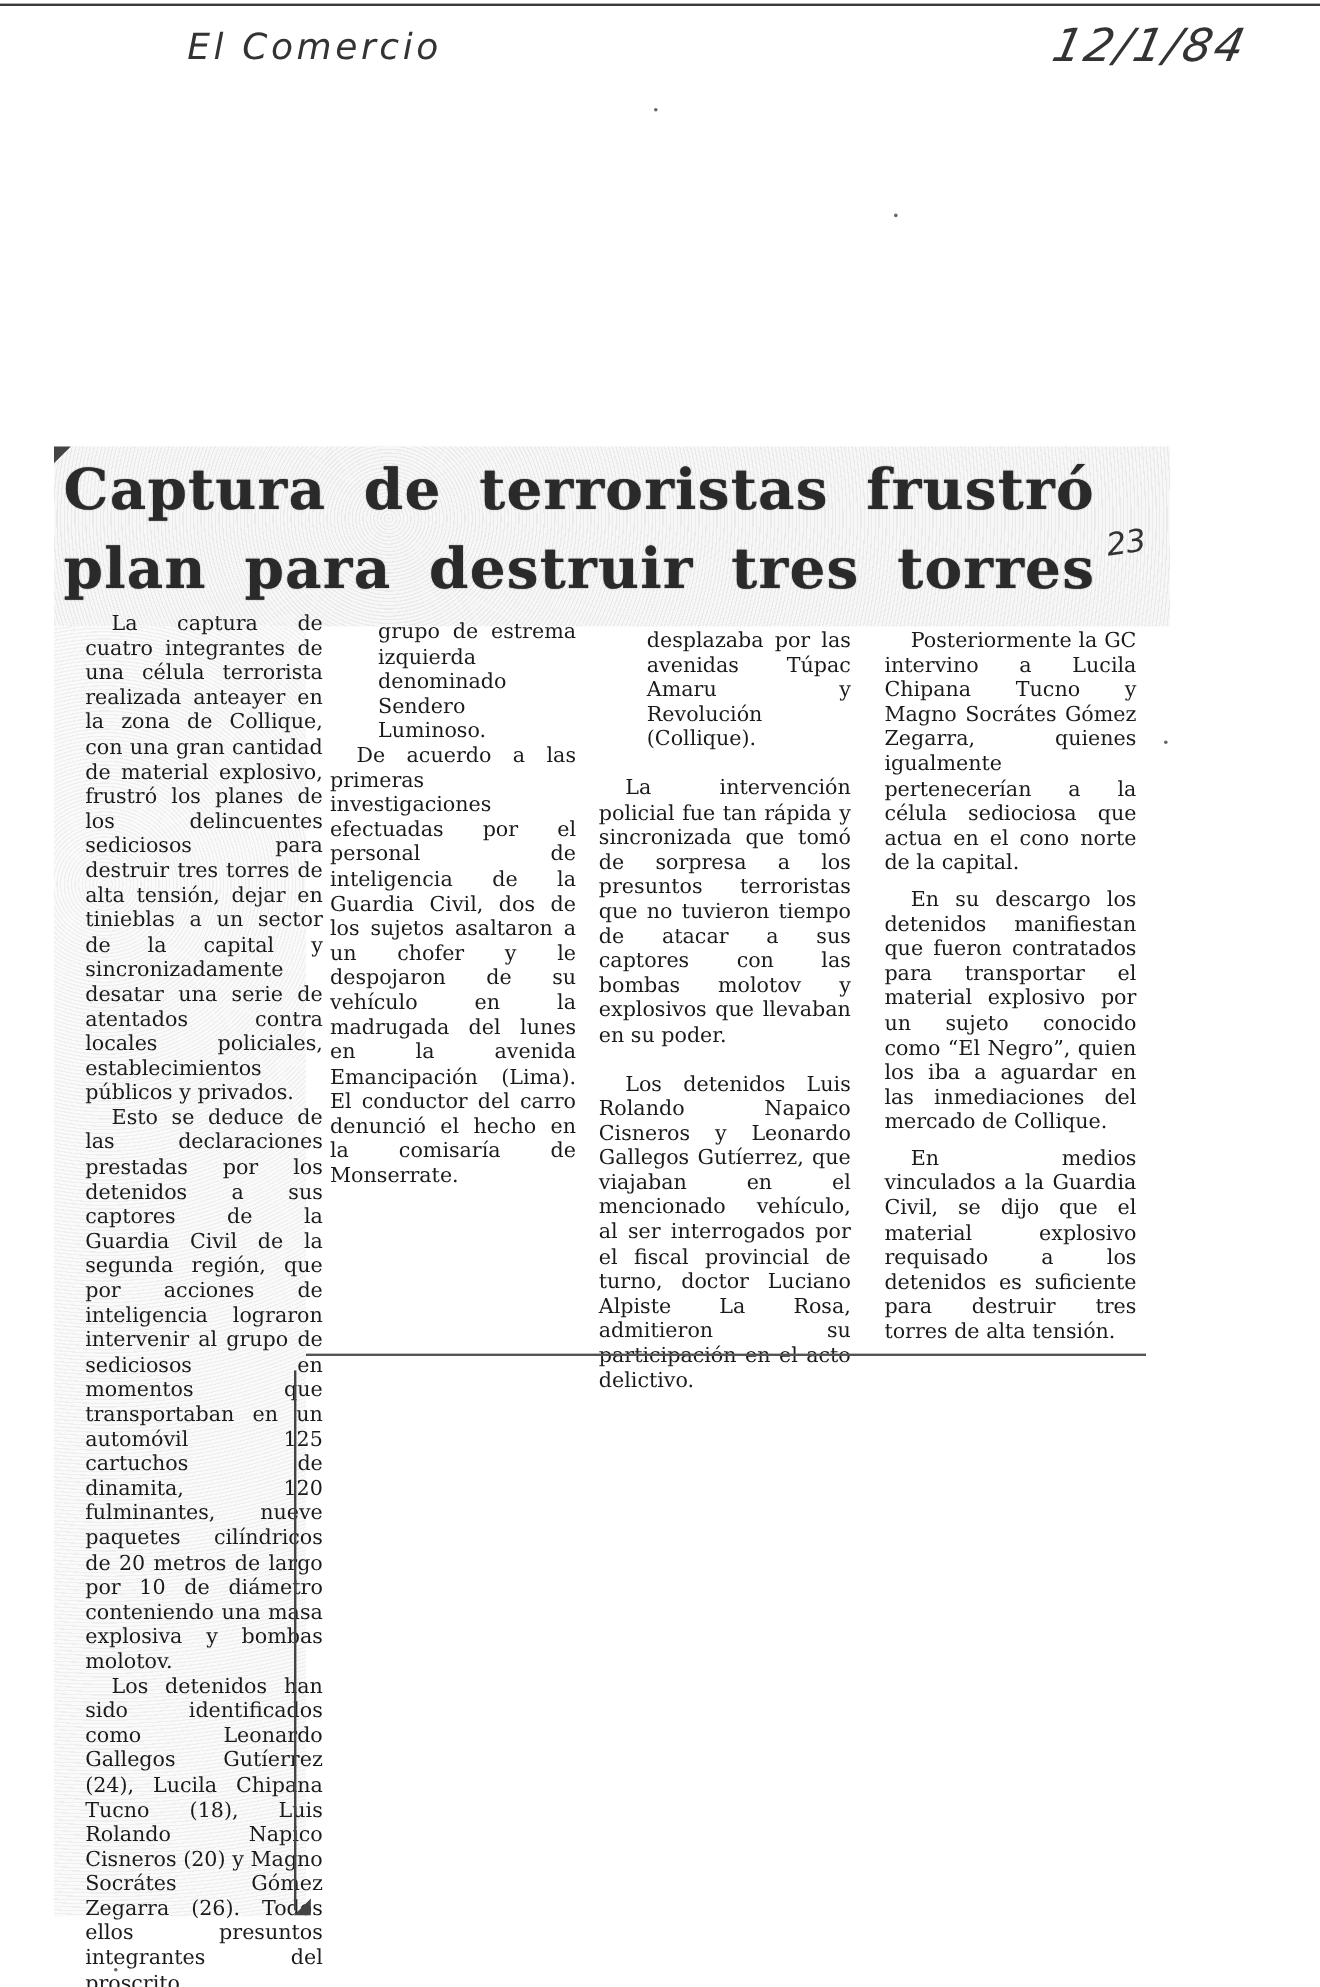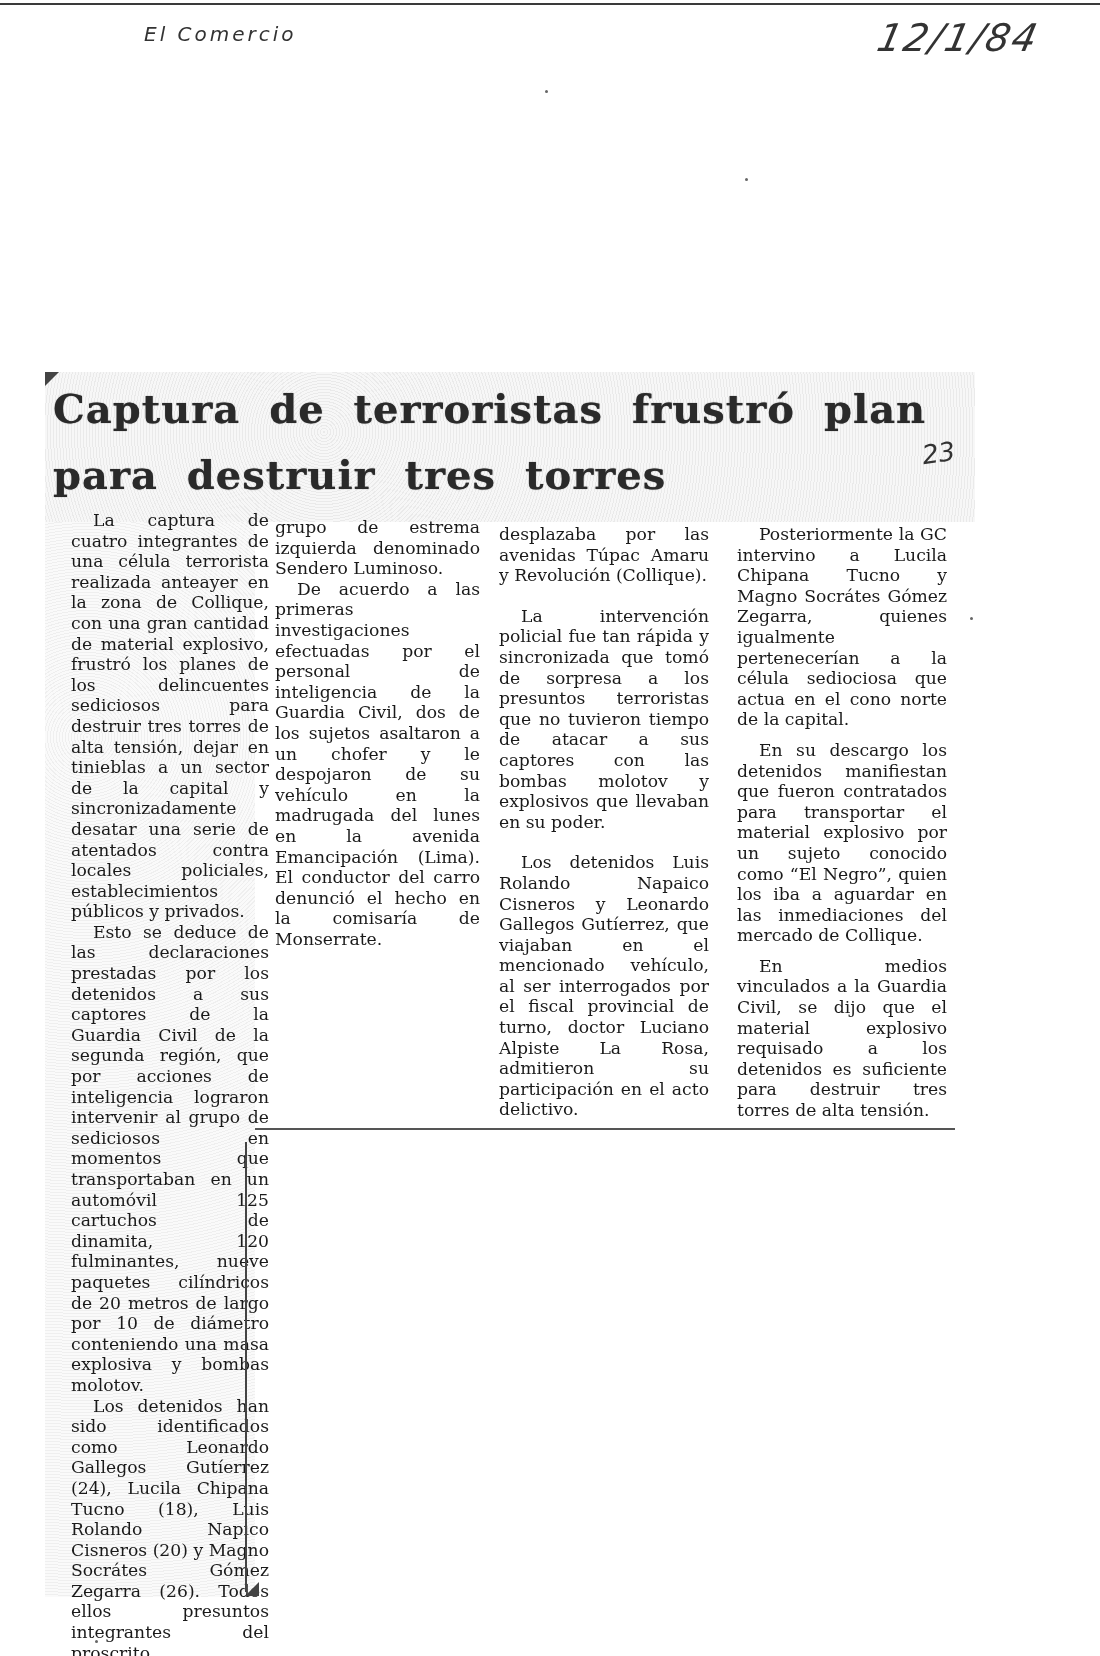--- a/index.html
+++ b/index.html
@@ -2,45 +2,45 @@
 <html><head>
 <meta charset="utf-8">
 <style>
   html, body { margin: 0; padding: 0; }
   body {
     width: 1100px; height: 1656px; background: #ffffff; position: relative; overflow: hidden;
     font-family: "DejaVu Serif", serif; color: #1a1a1a;
   }
   .top-rule { position: absolute; left: 0; top: 3px; width: 1100px; height: 2px; background: #3a3a3a; }
   .hand { position: absolute; font-family: "DejaVu Sans", sans-serif; font-style: italic; color: #333; font-weight: 300; }
-  .hand-source { left: 144px; top: 22px; font-size: 20px; letter-spacing: 3px; }
+  .hand-source { left: 156px; top: 22px; font-size: 30px; letter-spacing: 3px; }
   .hand-date { left: 878px; top: 16px; font-size: 38px; letter-spacing: 2px; transform: skewX(-12deg); }
   .hand-note { left: 922px; top: 438px; font-size: 26px; transform: rotate(-8deg); }
 
   .clipping {
     position: absolute; left: 45px; top: 372px; width: 930px; height: 1230px;
   }
   .clip-bg-head {
     position: absolute; left: 0; top: 0; width: 930px; height: 150px;
     background: repeating-radial-gradient(circle at 30% 40%, #eaeaea 0 1px, #f7f7f7 1px 3px);
   }
   .clip-bg-col1 {
     position: absolute; left: 0; top: 150px; width: 210px; height: 1075px;
     background: repeating-radial-gradient(circle at 20% 20%, #efefef 0 1px, #fafafa 1px 3px);
   }
   .corner-mark { position: absolute; left: 0; top: 0; width: 0; height: 0; border-left: 14px solid #444; border-bottom: 14px solid transparent; }
   .headline {
     position: absolute; left: 8px; top: 4px; margin: 0;
-    font-family: "DejaVu Serif", serif; font-weight: 700; font-size: 40px; line-height: 66px;
+    font-family: "DejaVu Serif", serif; font-weight: 700; font-size: 47px; line-height: 66px;
     color: #2a2a2a; letter-spacing: 1px; word-spacing: 14px; text-shadow: 0 0 1px #555;
   }
 
   .col { position: absolute; font-size: 17.2px; line-height: 20.6px; text-align: justify; }
   .col p { margin: 0; text-indent: 22px; }
-  .col p.cont { text-indent: 0; }
+  .col p.cont { text-indent: 0; margin-left: 40px; }
   .col p.gap { margin-top: 20px; }
   .col1 { left: 26px; top: 138px; width: 198px; }
   .col2 { left: 230px; top: 145px; width: 205px; }
   .col3 { left: 454px; top: 152px; width: 210px; }
   .col4 { left: 692px; top: 152px; width: 210px; }
 
   .rule-h { position: absolute; left: 210px; top: 756px; width: 700px; height: 2px; background: #555; }
   .rule-v { position: absolute; left: 200px; top: 770px; width: 2px; height: 450px; background: #444; }
   .bottom-mark { position: absolute; left: 200px; top: 1210px; width: 0; height: 0; border-right: 14px solid #444; border-top: 14px solid transparent; }
   .dot { position: absolute; width: 3px; height: 3px; background: #666; border-radius: 50%; }

